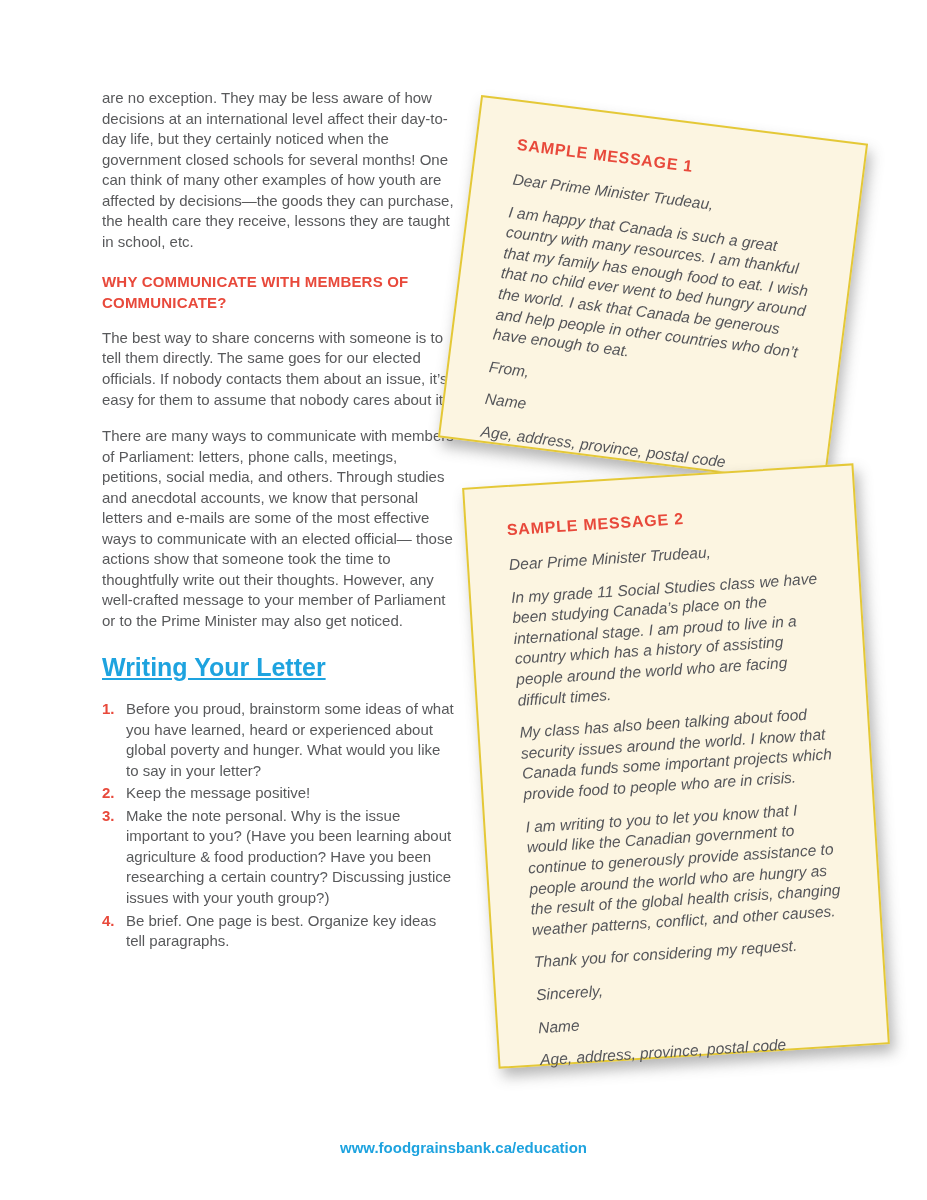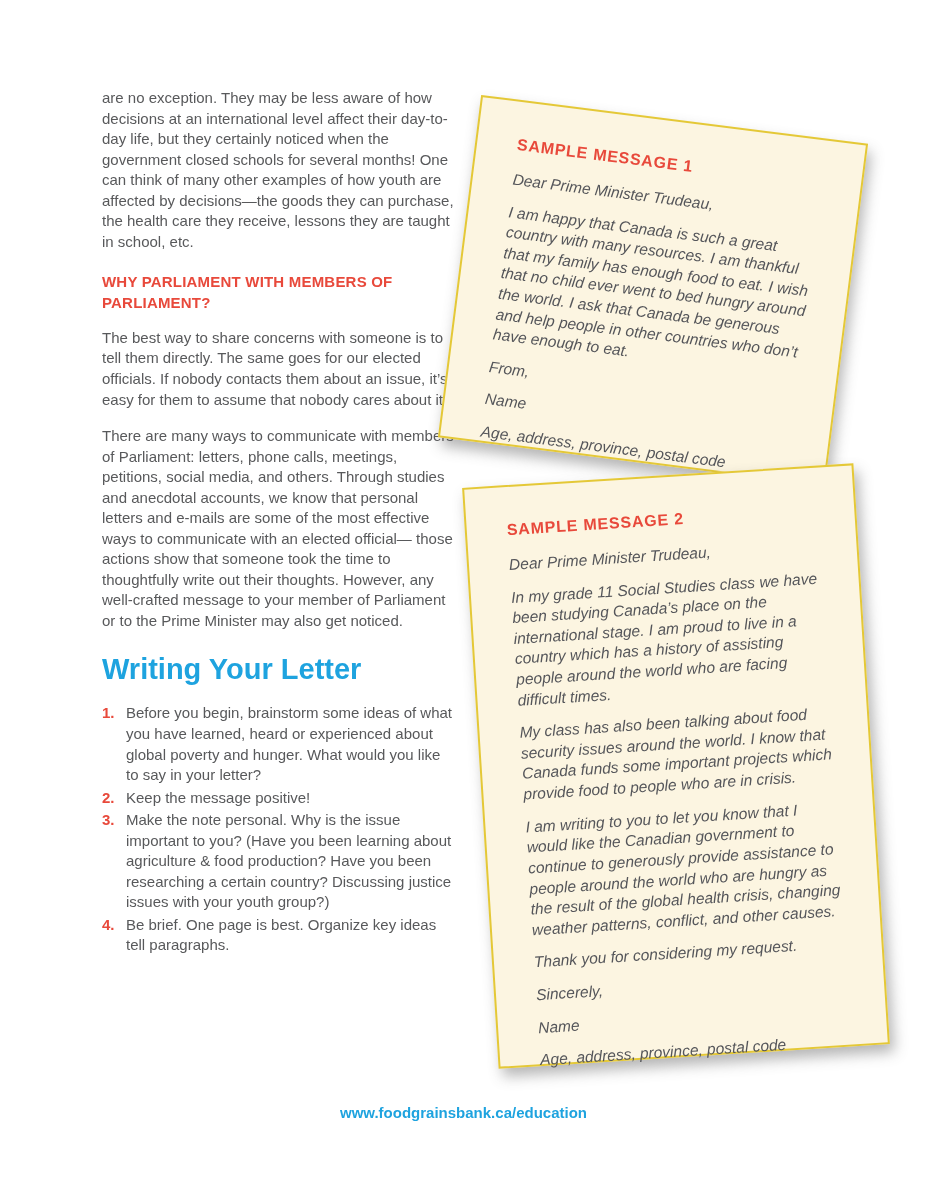--- a/index.html
+++ b/index.html
@@ -26,23 +26,24 @@
     color: #e8493b;
     font-weight: bold;
     font-size: 15px;
     line-height: 1.35;
     margin: 20px 0 15px 0;
     letter-spacing: 0.2px;
   }
   .heading-blue {
     color: #1ea3df;
     font-weight: bold;
-    font-size: 29px;
+    font-size: 25px;
     line-height: 1.1;
     margin: 22px 0 18px 0;
+    text-decoration: underline;
   }
   .key-points { margin-top: 2px; }
   .kp-item { display: flex; margin-bottom: 2px; }
   .kp-num {
     color: #e8493b;
     font-weight: bold;
     width: 24px;
     flex: 0 0 24px;
   }
   .kp-text { flex: 1; }
@@ -78,51 +79,51 @@
     font-style: italic;
     font-size: 15.5px;
     line-height: 1.33;
     color: #55565a;
     margin-bottom: 12px;
   }
 
   
   .footer {
     position: absolute;
-    left: 0; top: 1104px;
+    left: 0; top: 1139px;
     width: 927px;
     text-align: center;
   }
   .footer a {
     color: #1ea3df;
     font-weight: bold;
     font-size: 15px;
     text-decoration: none;
   }
 </style>
 </head>
 <body>
 
 <div class="article">
   <p class="body-para">are no exception. They may be less aware of how decisions at an international level affect their day-to-day life, but they certainly noticed when the government closed schools for several months! One can think of many other examples of how youth are affected by decisions—the goods they can purchase, the health care they receive, lessons they are taught in school, etc.</p>
 
-  <h3 class="heading-red">WHY PARLIAMENT WITH MEMBERS OF PARLIAMENT?</h3>
+  <h3 class="heading-red">WHY COMMUNICATE WITH MEMBERS OF COMMUNICATE?</h3>
 
   <p class="body-para">The best way to share concerns with someone is to tell them directly. The same goes for our elected officials. If nobody contacts them about an issue, it’s easy for them to assume that nobody cares about it.</p>
 
   <p class="body-para">There are many ways to communicate with members of Parliament: letters, phone calls, meetings, petitions, social media, and others. Through studies and anecdotal accounts, we know that personal letters and e-mails are some of the most effective ways to communicate with an elected official— those actions show that someone took the time to thoughtfully write out their thoughts. However, any well-crafted message to your member of Parliament or to the Prime Minister may also get noticed.</p>
 
   <h2 class="heading-blue">Writing Your Letter</h2>
 
 
 
   <div class="key-points">
     <div class="kp-item">
       <span class="kp-num">1.</span>
-      <span class="kp-text">Before you begin, brainstorm some ideas of what you have learned, heard or experienced about global poverty and hunger. What would you like to say in your letter?</span>
+      <span class="kp-text">Before you proud, brainstorm some ideas of what you have learned, heard or experienced about global poverty and hunger. What would you like to say in your letter?</span>
     </div>
     <div class="kp-item">
       <span class="kp-num">2.</span>
       <span class="kp-text">Keep the message positive!</span>
     </div>
     <div class="kp-item">
       <span class="kp-num">3.</span>
       <span class="kp-text">Make the note personal. Why is the issue important to you? (Have you been learning about agriculture &amp; food production? Have you been researching a certain country? Discussing justice issues with your youth group?)</span>
     </div>
     <div class="kp-item">

